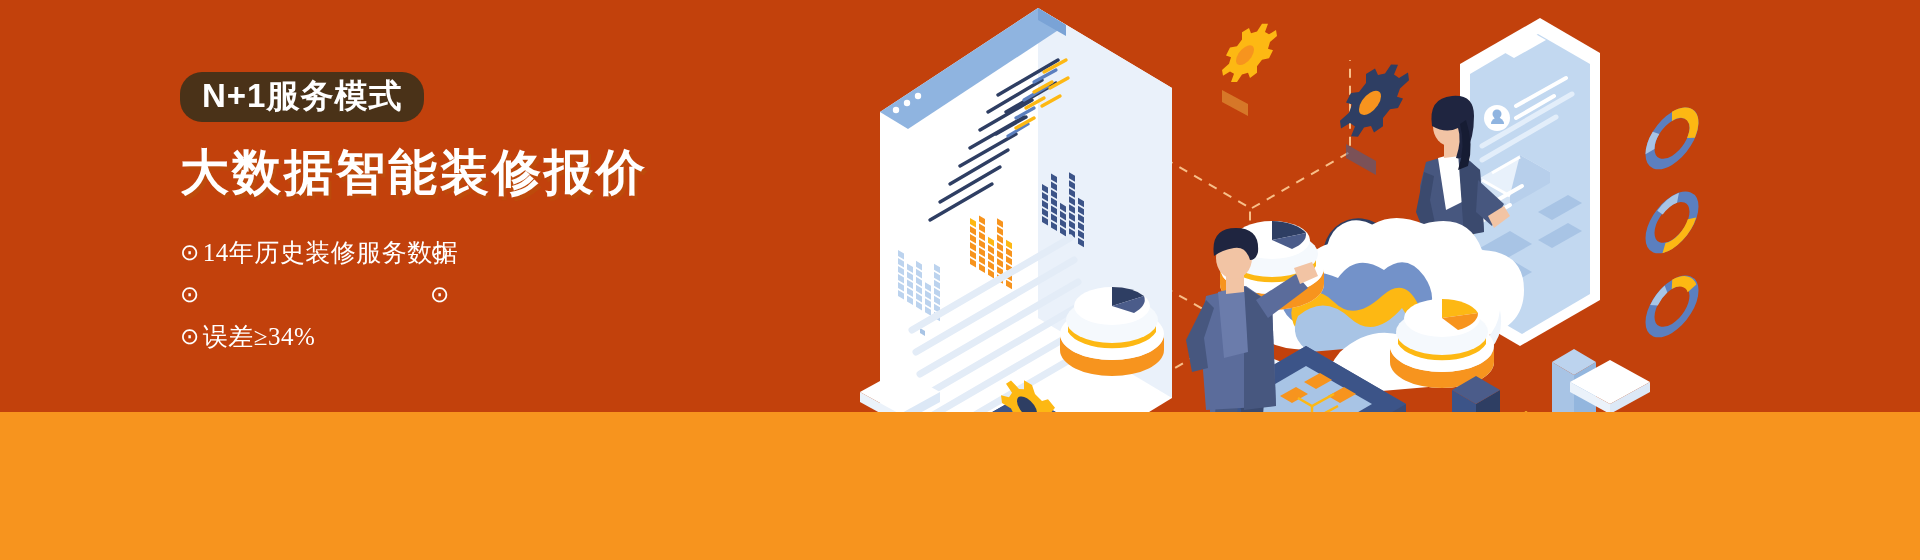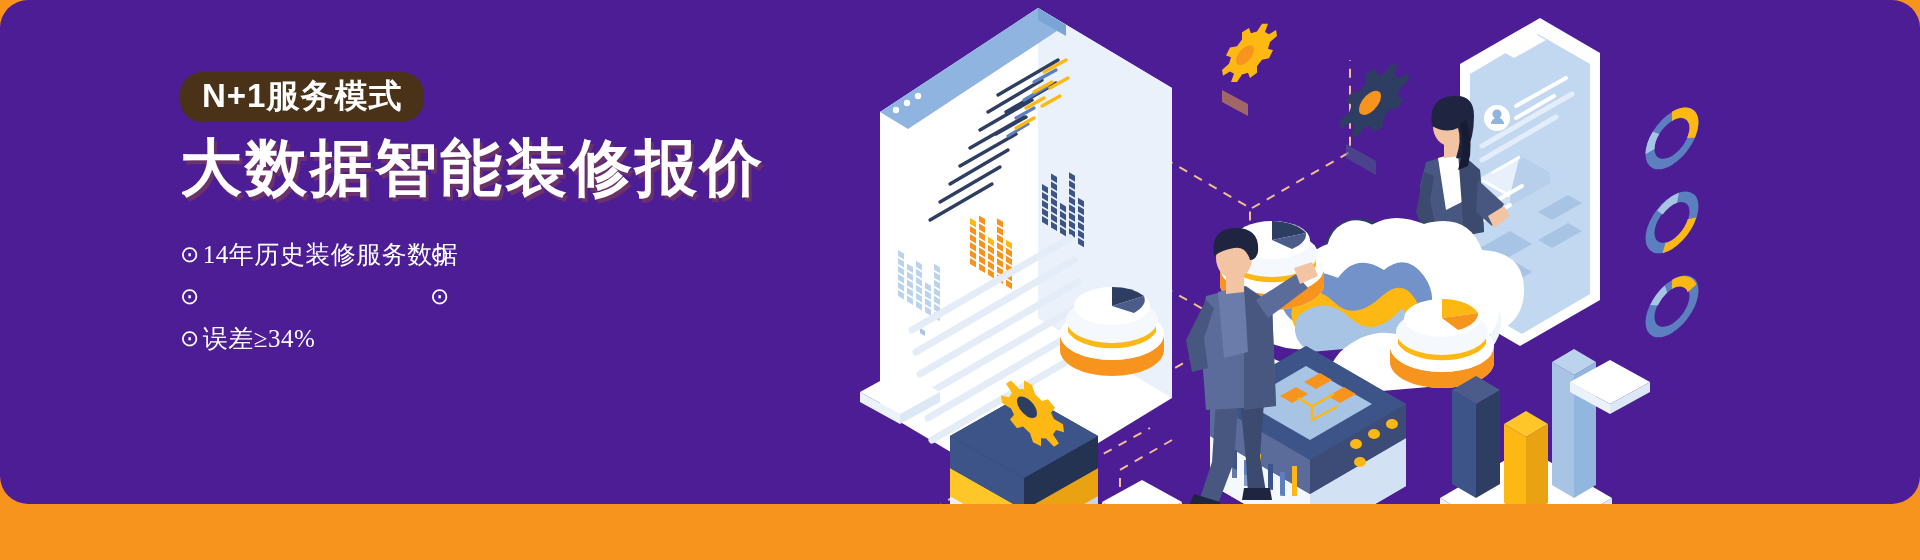--- a/index.html
+++ b/index.html
@@ -3,44 +3,44 @@
 <meta charset="utf-8">
 <style>
   * { margin:0; padding:0; box-sizing:border-box; }
   html,body { width:1920px; height:560px; overflow:hidden; }
   body {
     background:#F7941E;
     font-family:"Liberation Sans", sans-serif;
     position:relative;
   }
   #banner {
-    position:absolute; left:0; top:0; width:1920px; height:504px;
-    background:#4c1d95; overflow:hidden;border-radius:28px;
+    position:absolute; left:0; top:0; width:1920px; height:412px;
+    background:#c2410c; overflow:hidden;
   }
 
   
   #text-block { position:absolute; left:180px; top:72px; width:700px; }
 
   #badge {
     display:inline-block;
     background:#4A3218;
     color:#FFFFFF;
     border-radius:22px;
     padding:7px 22px 10px 22px;
     font-size:33px;
     line-height:1;
     font-weight:700;
     letter-spacing:1px;
     font-family:"Liberation Sans", sans-serif;
   }
 
   #headline {
-    margin-top:14px;
+    margin-top:26px;
     color:#FFFFFF;
-    font-size:62px;
+    font-size:49px;
     font-weight:900;
     letter-spacing:3px;
     line-height:1.02;
     white-space:nowrap;
     text-shadow: 3px 4px 0 rgba(180,95,10,0.30);
     font-family:"Liberation Sans", sans-serif;
   }
 
   #bullets {
     margin-top:34px;

